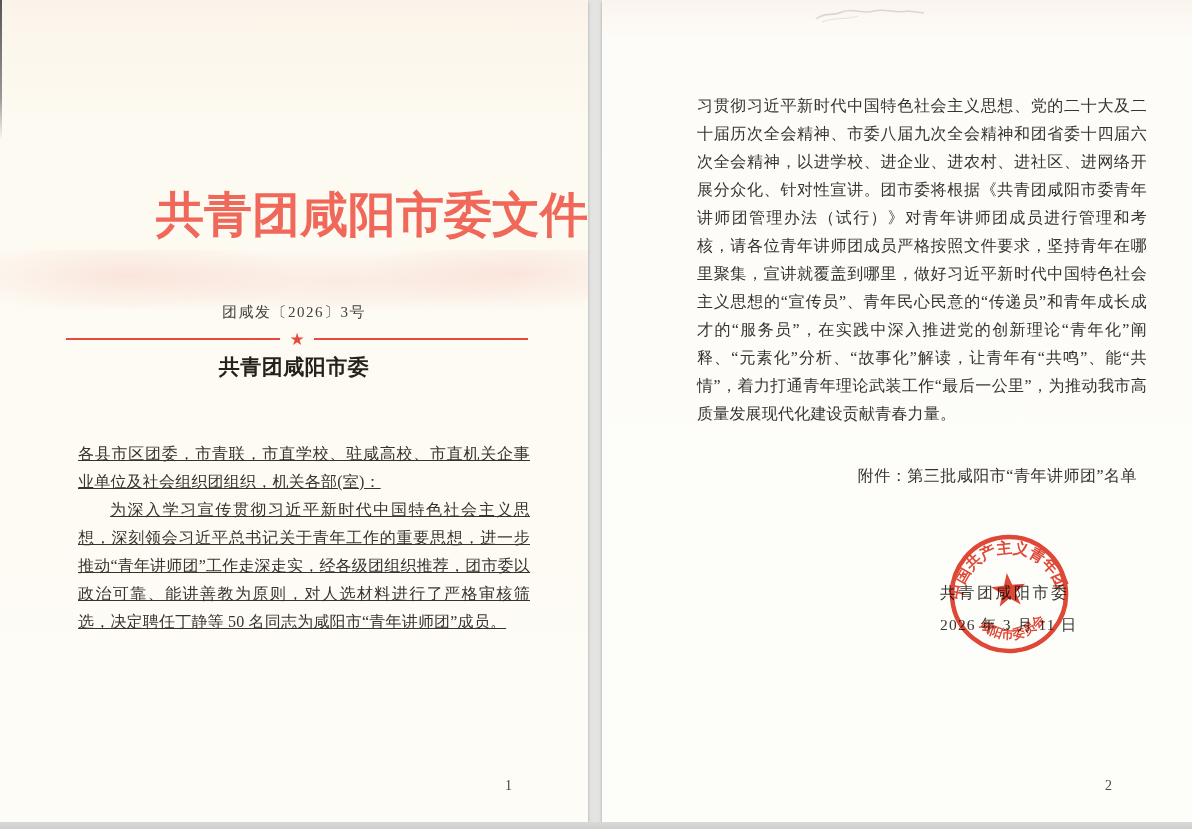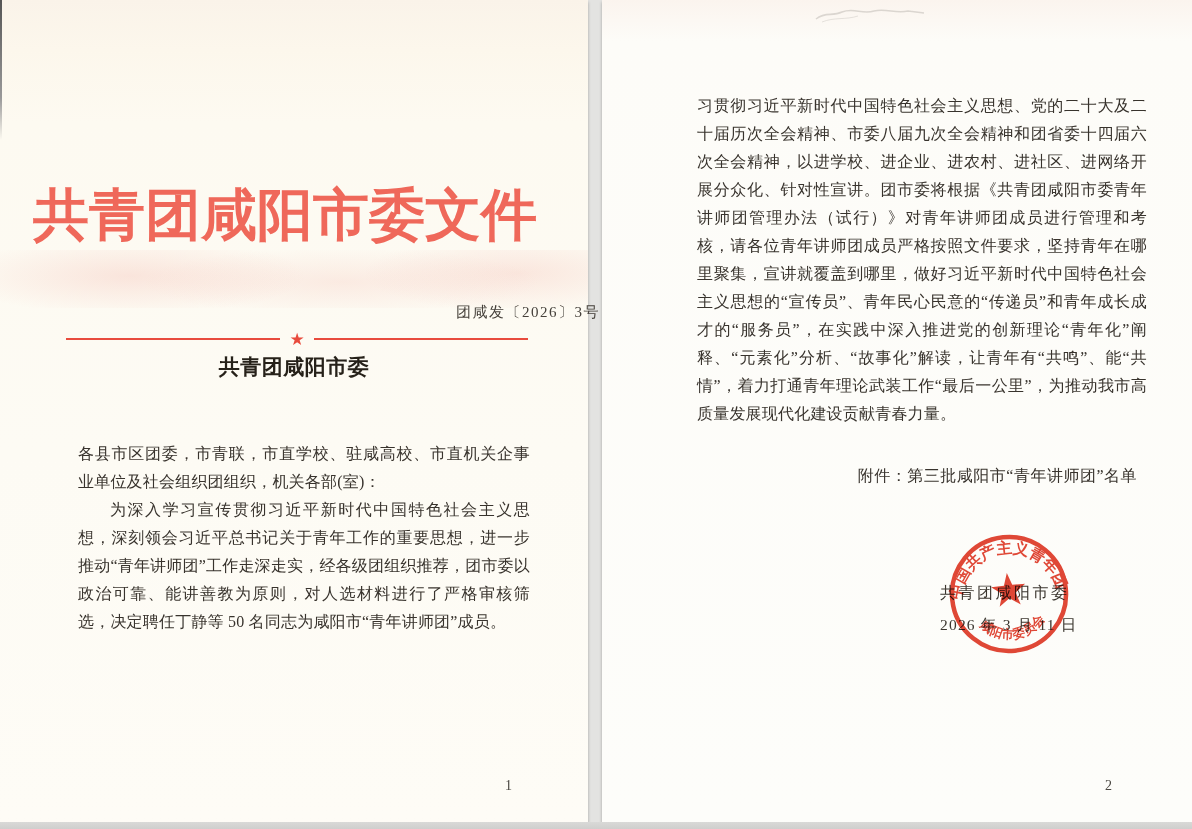--- a/index.html
+++ b/index.html
@@ -35,31 +35,30 @@
   .tint-header {
     top: 250px; height: 58px;
     background:
       radial-gradient(ellipse 40% 90% at 22% 45%, rgba(238,150,138,0.22), transparent 75%),
       radial-gradient(ellipse 45% 80% at 58% 55%, rgba(238,150,138,0.16), transparent 75%),
       radial-gradient(ellipse 35% 90% at 88% 40%, rgba(238,150,138,0.20), transparent 75%);
   }
   .doc-header {
     position: absolute;
     top: 184px; left: 0; width: 100%;
-    text-align: left;
-    font-size: 56px;
+    text-align: right;
+    font-size: 48px;
     font-weight: bold;
     letter-spacing: 0px;
     line-height: 62px;
-    margin-left: 33px;
   }
   .doc-number {
     position: absolute;
-    top: 303px; left: 12px; width: 100%;
-    text-align: right;
+    top: 303px; left: 0; width: 100%;
+    text-align: center;
     font-size: 15px;
     letter-spacing: 1.5px;
     color: #45403a;
   }
   .red-rule {
     position: absolute;
     top: 330px; left: 66px; width: 462px; height: 18px;
     display: flex; align-items: center;
   }
   .red-rule .line { flex: 1; height: 2px; }
@@ -80,21 +79,21 @@
     color: #262119;
   }
   .body-text {
     position: absolute;
     font-size: 16px;
     line-height: 28px;
     letter-spacing: 0.2px;
     color: #38332d;
     text-align: justify;
   }
-  .body-left { top: 440px; left: 78px; width: 452px; }
+  .body-left { top: 440px; left: 78px; width: 452px; text-decoration: underline; }
   .body-right { top: 92px; left: 95px; width: 450px; }
   .indent { text-indent: 2em; }
   .attachment {
     position: absolute;
     top: 466px; left: 85px; width: 450px;
     font-size: 16px; letter-spacing: 0.5px;
     color: #38332d;
     text-indent: 2em;
     text-align: right;
   }

